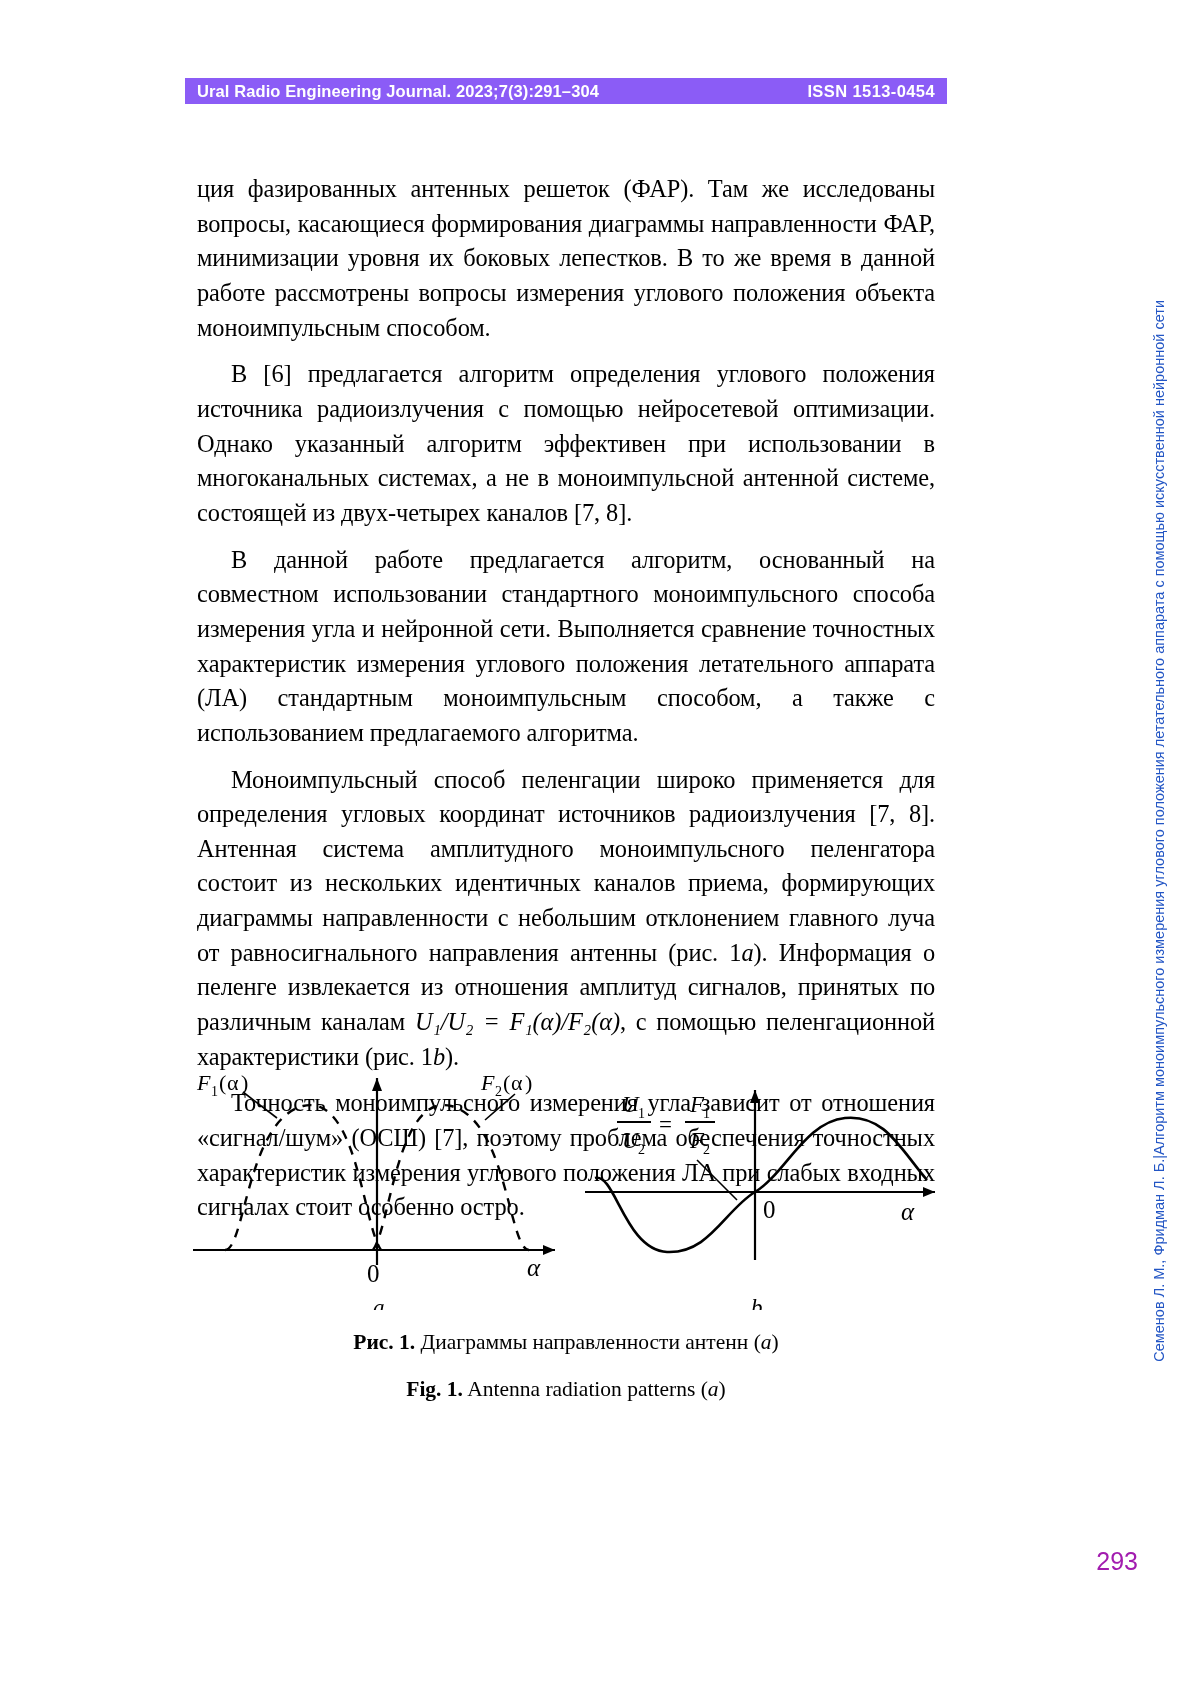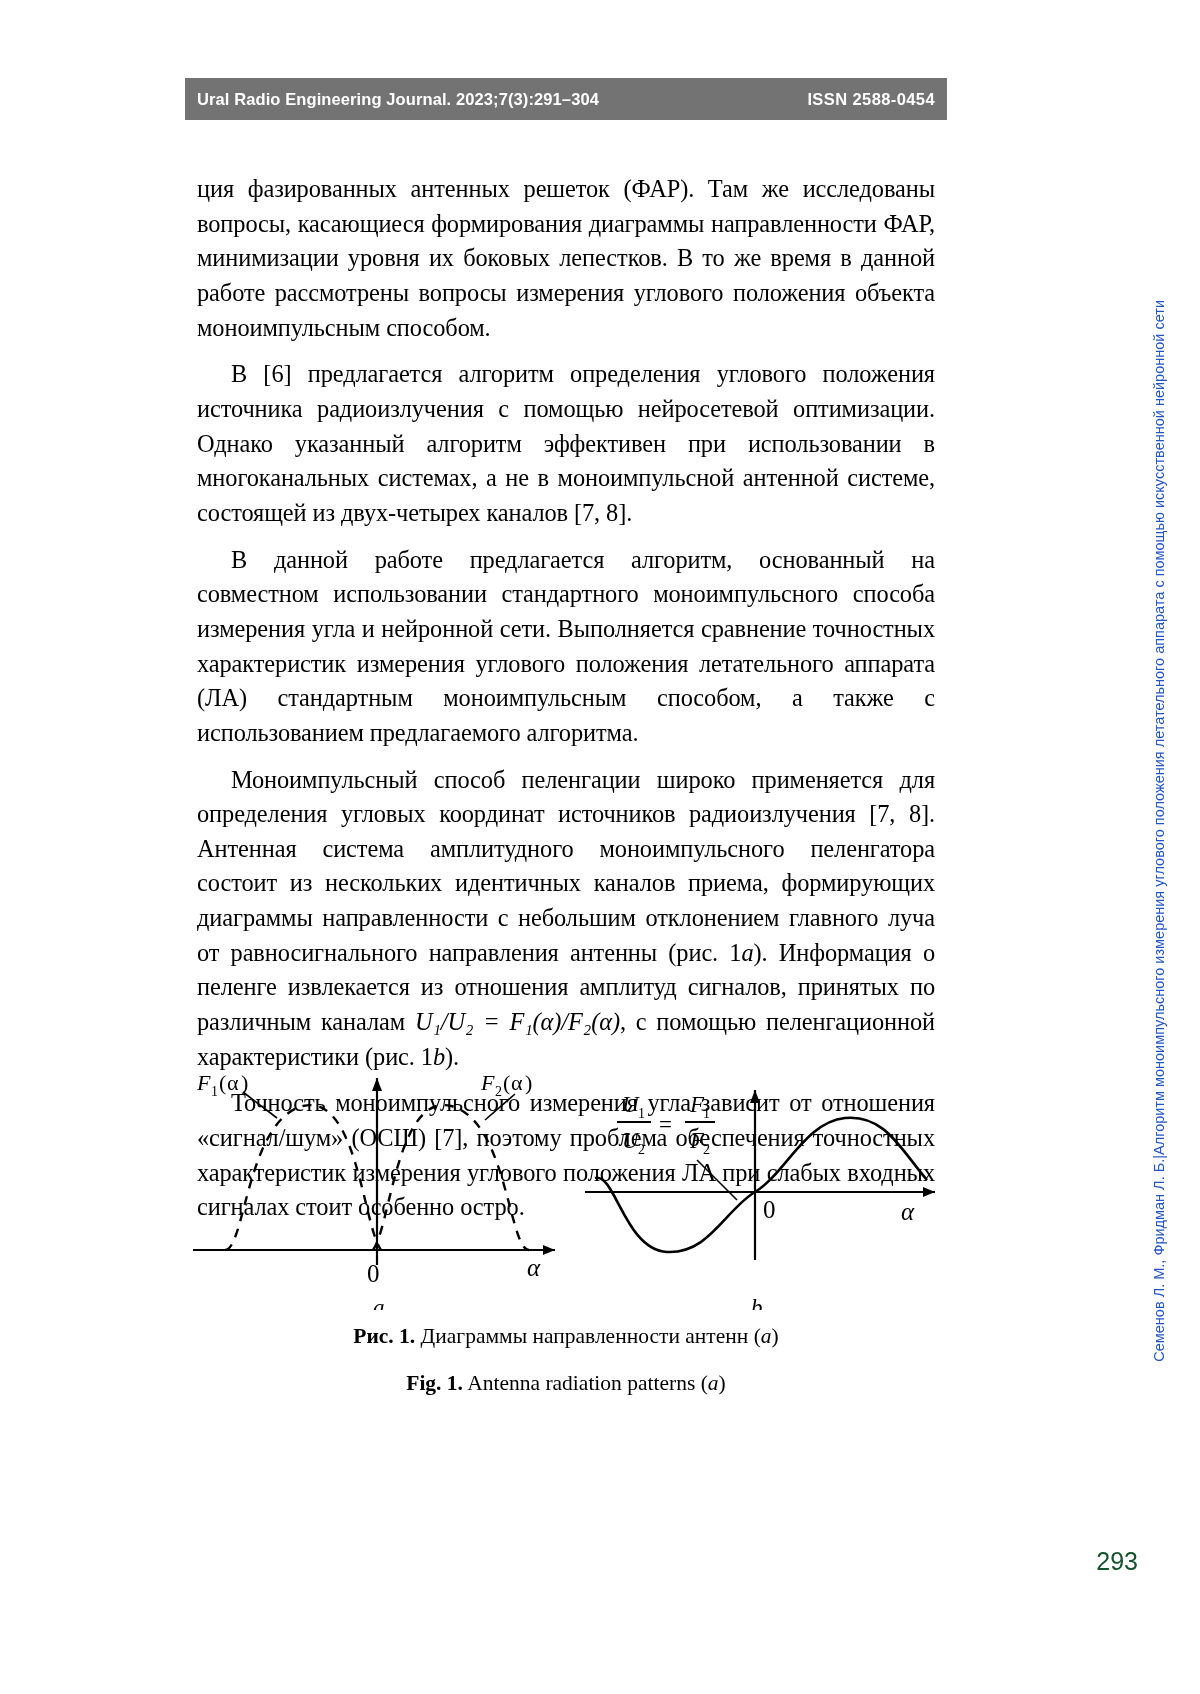--- a/index.html
+++ b/index.html
@@ -19,22 +19,22 @@
     position: absolute;
     inset: 0;
   }
 
   
   .runhead {
     position: absolute;
     left: 185px;
     top: 78px;
     width: 762px;
-    height: 42px;
-    background: #737373;
+    height: 26px;
+    background: #8b5cf6;
     color: #ffffff;
     display: flex;
     align-items: center;
     justify-content: space-between;
     padding: 0 12px;
     box-sizing: border-box;
     font-family: "Liberation Sans", sans-serif;
     font-weight: bold;
     font-size: 16.5px;
     letter-spacing: 0.1px;
@@ -90,45 +90,45 @@
   .figure {
     position: absolute;
     left: 185px;
     top: 1060px;
     width: 762px;
   }
   .figcaption {
     text-align: center;
     font-size: 21.5px;
     line-height: 1.34;
-    margin-top: 8px;
+    margin-top: 14px;
     font-family: "Liberation Serif", serif;
   }
   .figcaption .lbl { font-weight: bold; }
   .figcaption.eng { margin-top: 18px; }
   .it { font-style: italic; }
 
   
   .pagenum {
     position: absolute;
     right: 62px;
     bottom: 118px;
     font-family: "Liberation Sans", sans-serif;
     font-size: 25px;
-    color: #14532d;
+    color: #a21caf;
   }
 </style>
 </head>
 <body>
 
 <div class="page">
 
   <div class="runhead">
     <span class="left">Ural Radio Engineering Journal. 2023;7(3):291–304</span>
-    <span class="right">ISSN 2588-0454</span>
+    <span class="right">ISSN 1513-0454</span>
   </div>
 
   <div class="column">
     <p class="body first">ция фазированных антенных решеток (ФАР). Там же исследованы вопросы, касающиеся формирования диаграммы направленности ФАР, минимизации уровня их боковых лепестков. В то же время в данной работе рассмотрены вопросы измерения углового положения объекта моноимпульсным способом.</p>
     <p class="body">В [6] предлагается алгоритм определения углового положения источника радиоизлучения с помощью нейросетевой оптимизации. Однако указанный алгоритм эффективен при использовании в многоканальных системах, а не в моноимпульсной антенной системе, состоящей из двух-четырех каналов [7, 8].</p>
     <p class="body">В данной работе предлагается алгоритм, основанный на совместном использовании стандартного моноимпульсного способа измерения угла и нейронной сети. Выполняется сравнение точностных характеристик измерения углового положения летательного аппарата (ЛА) стандартным моноимпульсным способом, а также с использованием предлагаемого алгоритма.</p>
     <p class="body"><span>Моноимпульсный способ пеленгации широко применяется для определения угловых координат источников радиоизлучения [7, 8]. Антенная система амплитудного моноимпульсного пеленгатора состоит из нескольких идентичных каналов приема, формирующих диаграммы направленности с небольшим отклонением главного луча от равносигнального направления антенны (рис. 1</span><span class="it">a</span><span>). Информация о пеленге извлекается из отношения амплитуд сигналов, принятых по различным каналам </span><span class="frac-inline">U₁/U₂ = F₁(α)/F₂(α)</span><span>, с помощью пеленгационной характеристики (рис. 1</span><span class="it">b</span><span>).</span></p>
     <p class="body">Точность моноимпульсного измерения угла зависит от отношения «сигнал/шум» (ОСШ) [7], поэтому проблема обеспечения точностных характеристик измерения углового положения ЛА при слабых входных сигналах стоит особенно остро.</p>
   </div>
 

